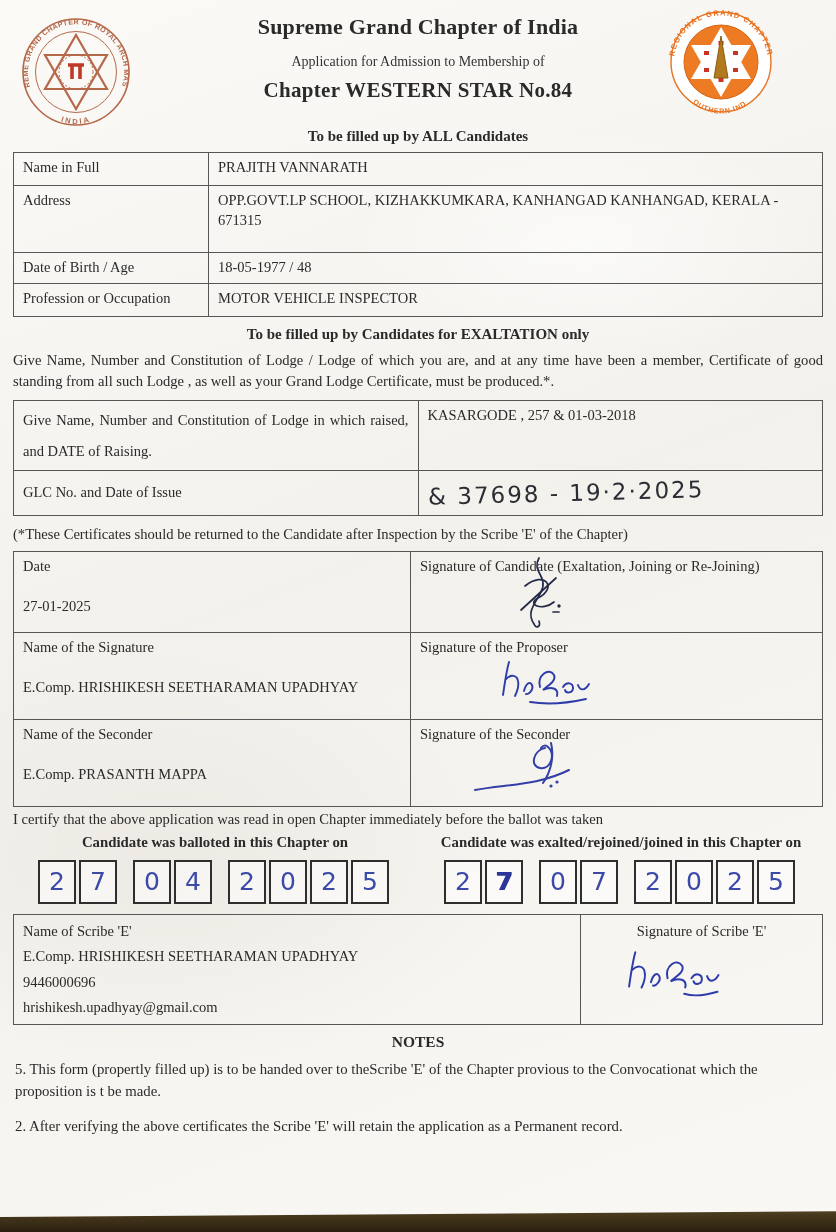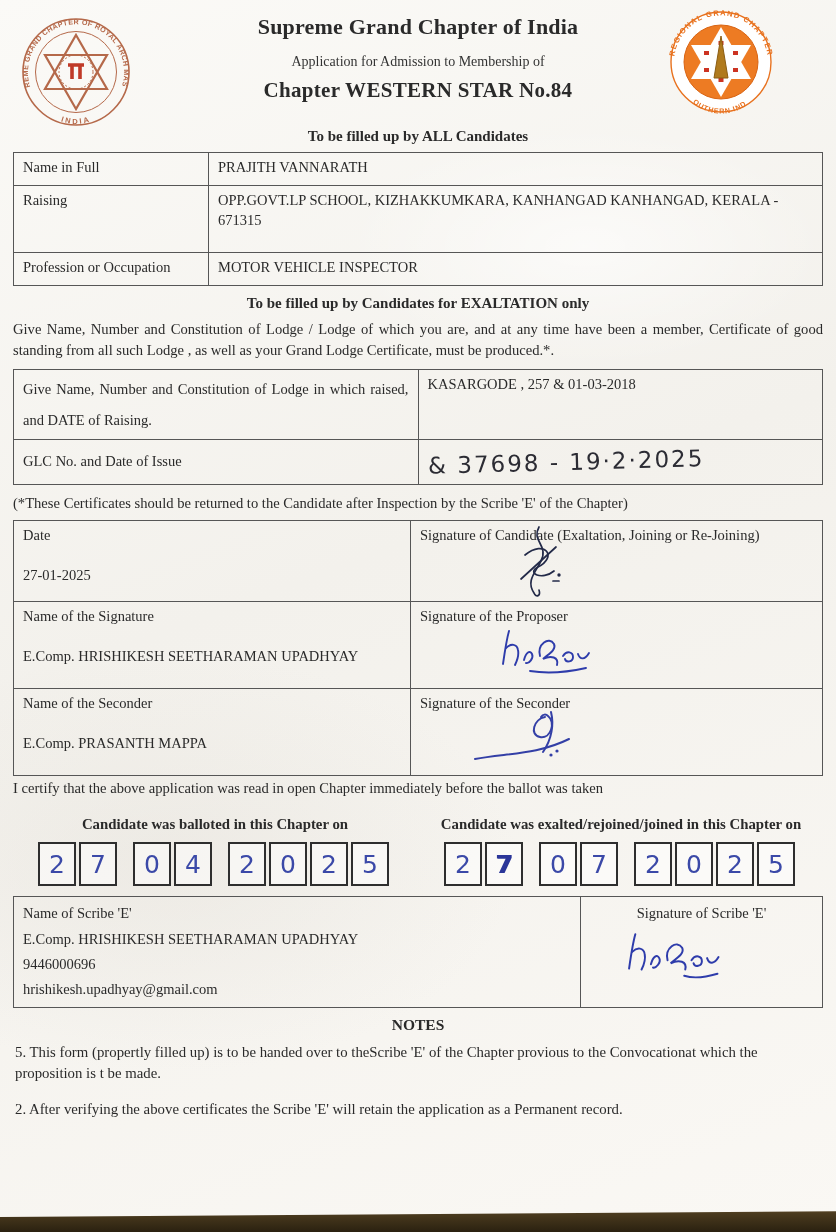--- a/index.html
+++ b/index.html
@@ -39,21 +39,21 @@
   .hand-dark{font-family:"DejaVu Sans",sans-serif;font-size:23px;letter-spacing:2px;color:#2c2c34;display:inline-block;transform:rotate(-1.6deg);white-space:nowrap;}
   .ret-note{width:810px;margin:10px auto 8px;font-size:14.6px;}
   .sig-c1{width:378px;}
   .sig-row td{height:72px;position:relative;}
   .sig-row-2 td{height:78px;position:relative;}
   .cell-val{margin-top:20px;}
   .sig-svg{position:absolute;}
   .certify{width:810px;margin:4px auto 2px;font-size:14.6px;}
   
   .ballot{display:flex;width:812px;margin:6px auto 0;}
-  .ballot-col{width:50%;text-align:center;margin-top:13px;}
+  .ballot-col{width:50%;text-align:center;}
   .ballot-head{font-weight:bold;font-size:14.8px;}
   .boxes{display:flex;justify-content:center;margin-top:9px;}
   .dbox{width:34px;height:40px;border:2px solid #2e2e2e;margin-right:3px;display:flex;align-items:center;justify-content:center;
         font-family:"DejaVu Sans",sans-serif;font-size:25px;color:#3b49a8;background:rgba(255,255,255,.5);}
   .dbox.over{font-weight:bold;color:#2b3699;text-shadow:1px 0 0 #2b3699;}
   .bgap{width:13px;}
   .scribe-tbl{margin-top:10px;}
   .scribe-c1{width:548px;}
   .scribe-row td{height:92px;position:relative;}
   .scribe-line{line-height:1.75;}
@@ -130,22 +130,26 @@
 
   <div class="center-heading">To be filled up by ALL Candidates</div>
 
   <table>
     <tbody>
         <tr class="row-name">
       <td class="lbl info-c1">Name in Full</td>
       <td class="val">PRAJITH VANNARATH</td>
     </tr>
     <tr class="row-addr">
-      <td class="lbl">Raising</td>
+      <td class="lbl">Address</td>
       <td class="val">OPP.GOVT.LP SCHOOL, KIZHAKKUMKARA, KANHANGAD KANHANGAD, KERALA - 671315</td>
+    </tr>
+    <tr class="row-dob">
+      <td class="lbl">Date of Birth / Age</td>
+      <td class="val">18-05-1977 / 48</td>
     </tr>
     <tr class="row-prof">
       <td class="lbl">Profession or Occupation</td>
       <td class="val">MOTOR VEHICLE INSPECTOR</td>
     </tr>
   </tbody>
     </table>
 
   <div class="center-heading" style="margin-top:9px;">To be filled up by Candidates for EXALTATION only</div>
   <div class="intro">Give Name, Number and Constitution of Lodge / Lodge of which you are, and at any time have been a member, Certificate of good standing from all such Lodge , as well as your Grand Lodge Certificate, must be produced.*.</div>

